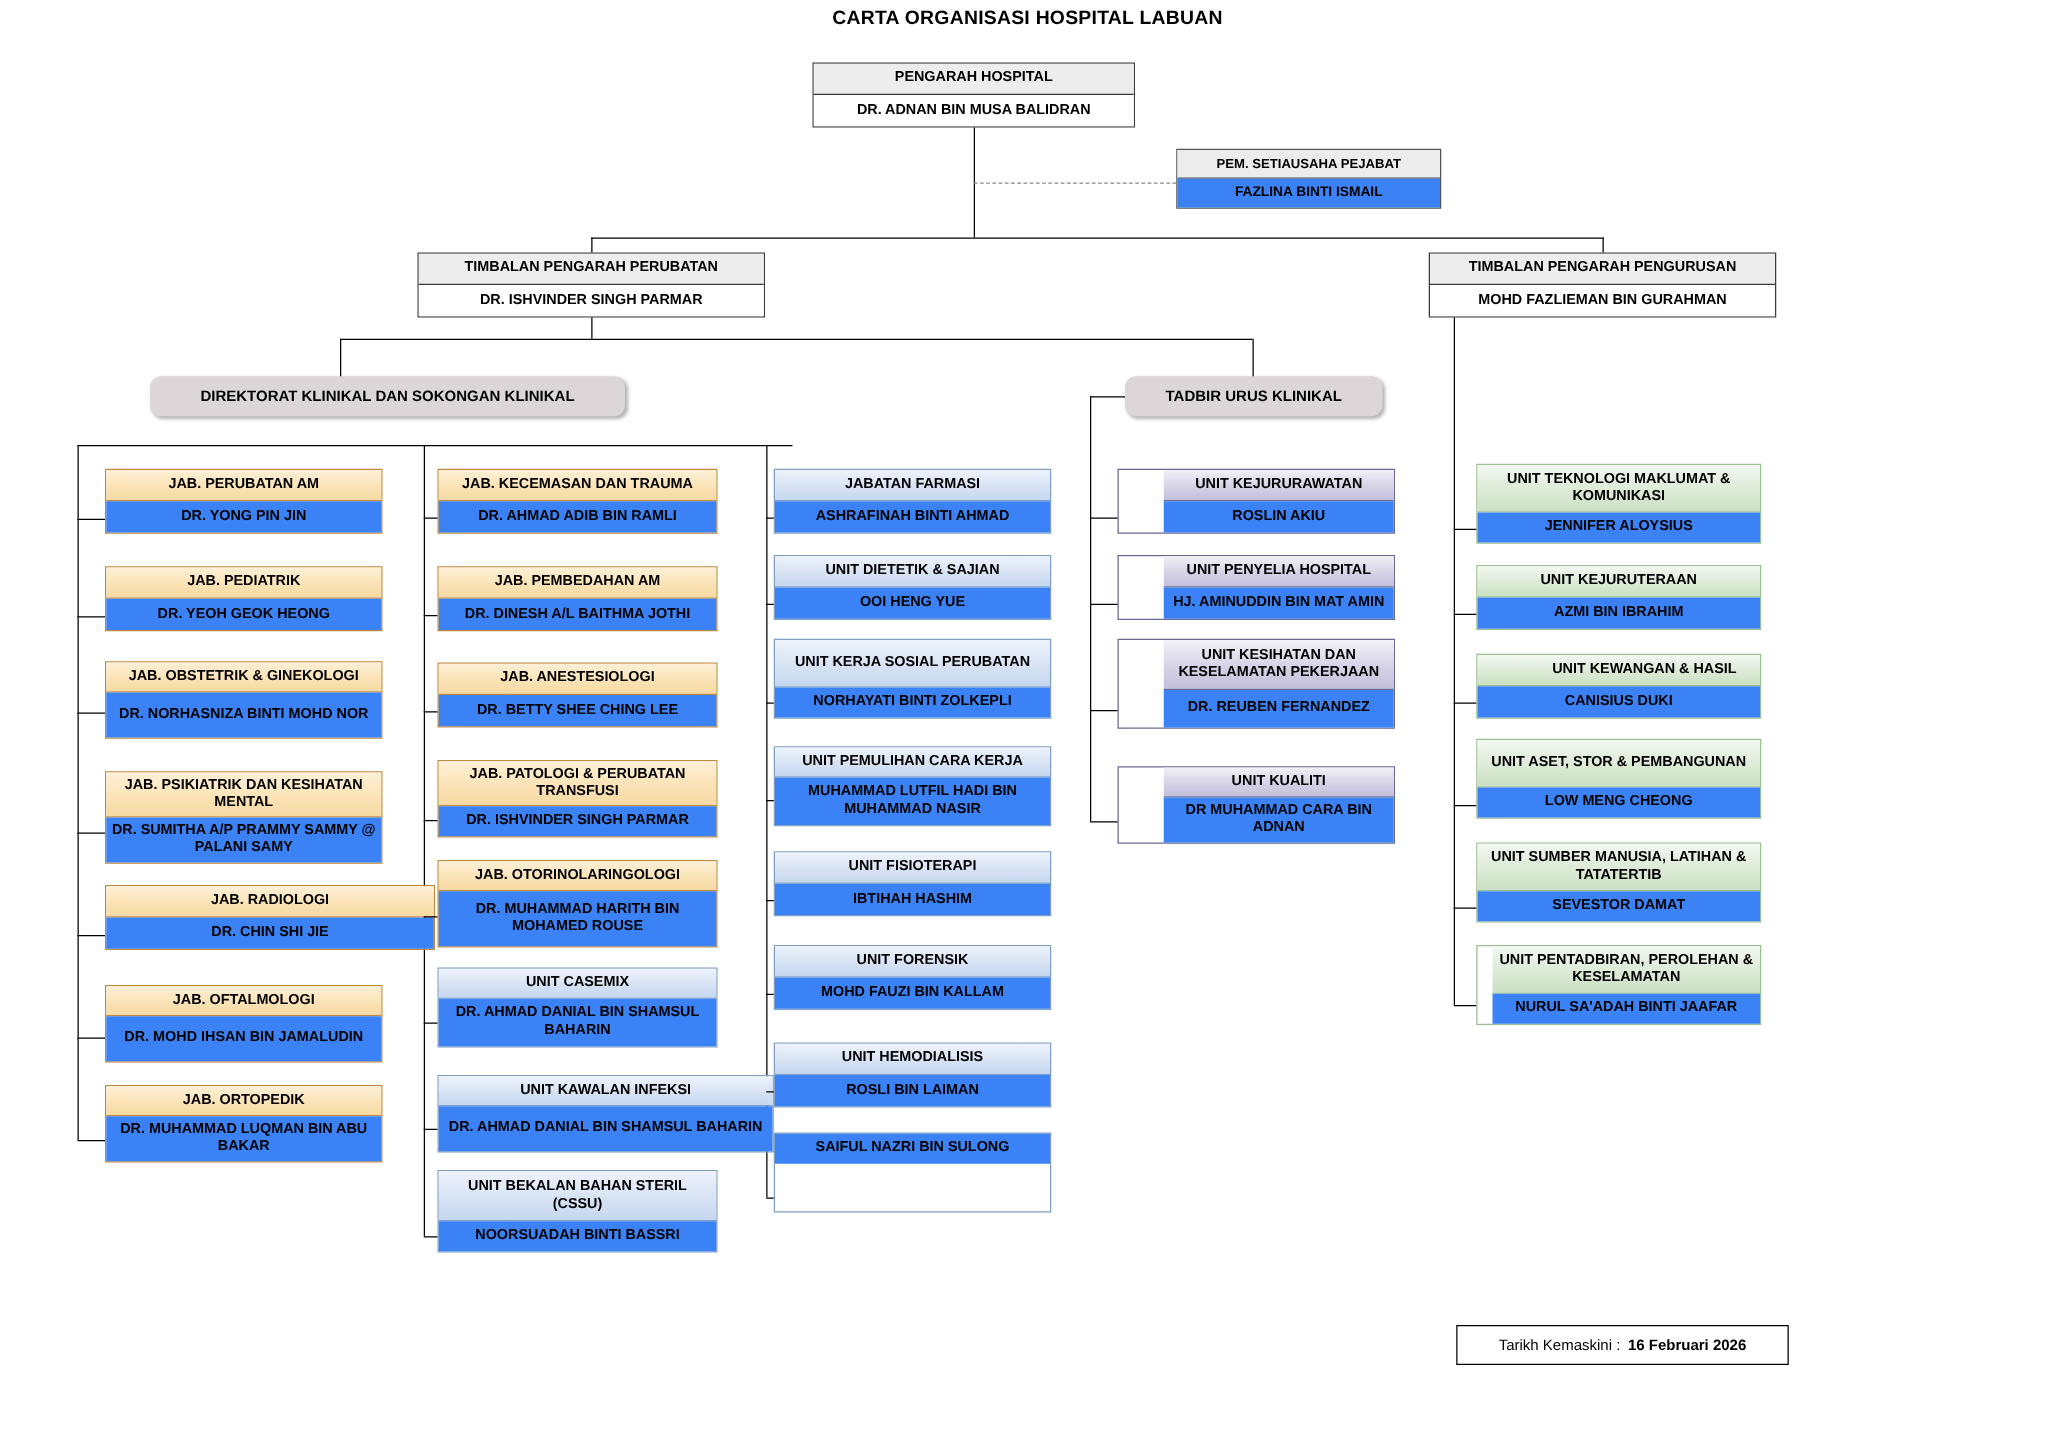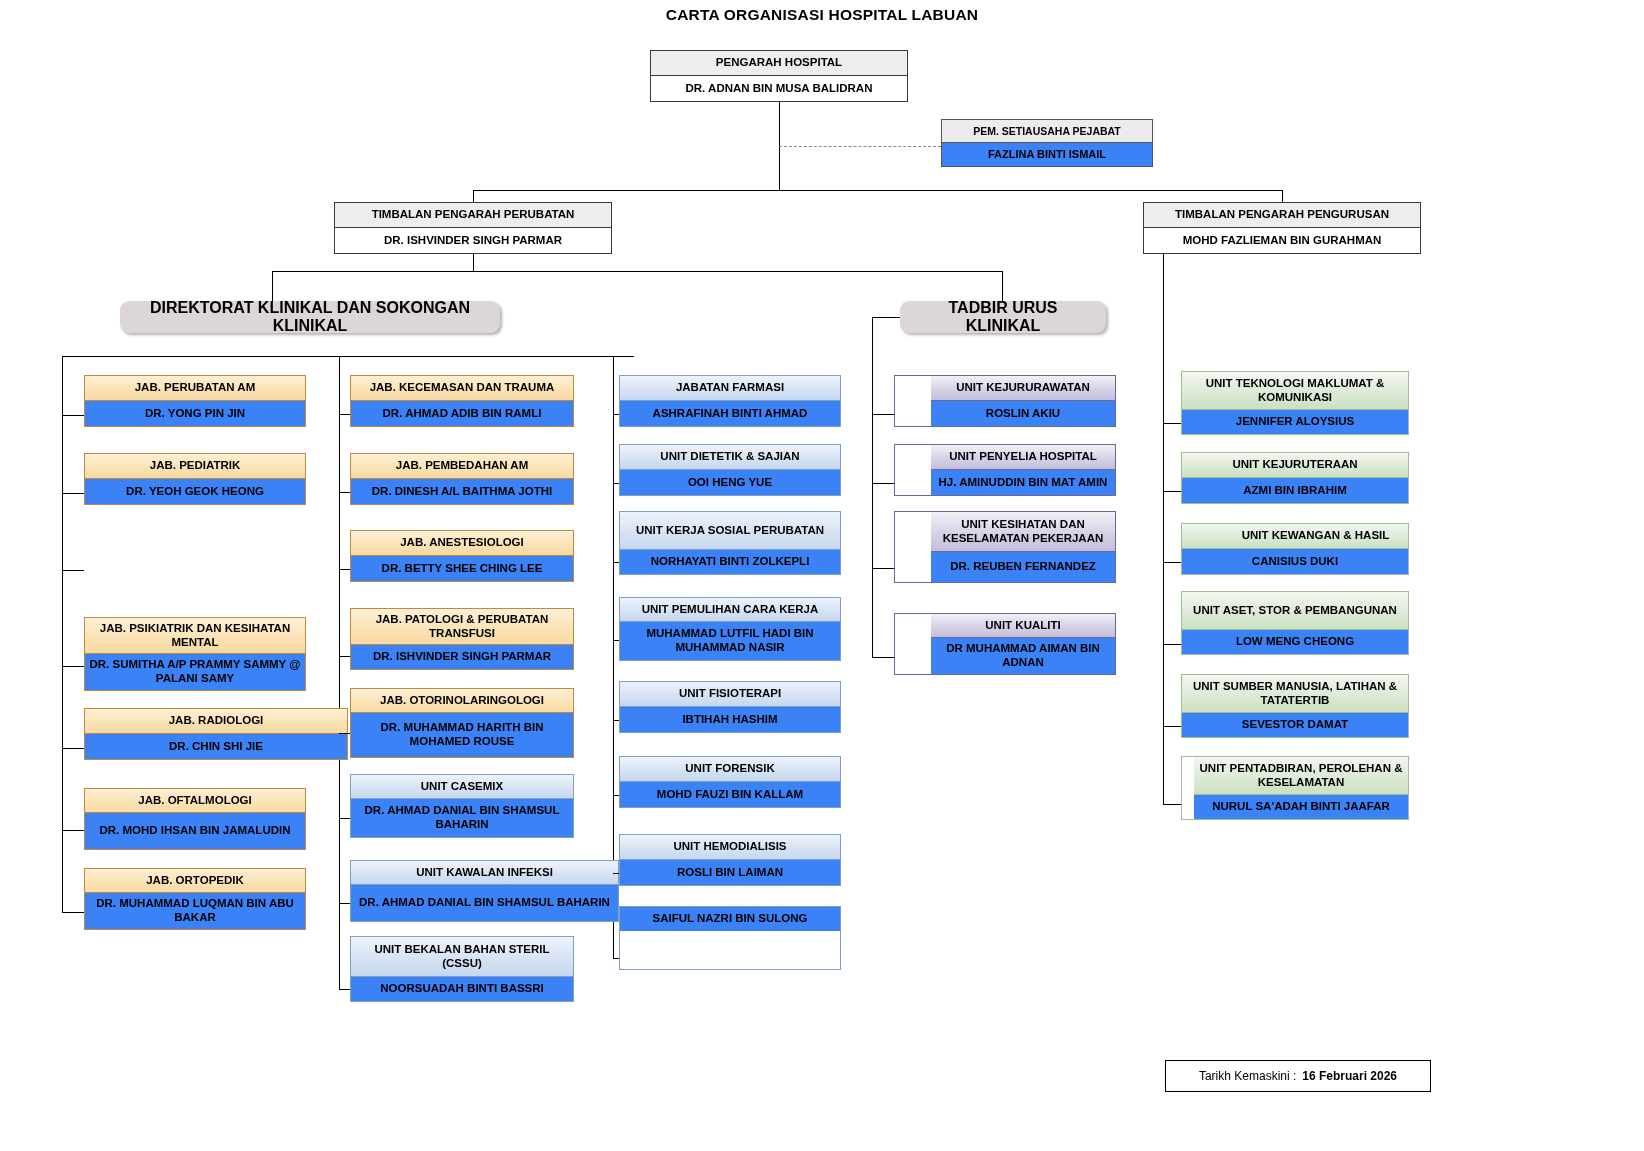--- a/index.html
+++ b/index.html
@@ -42,21 +42,21 @@
 
   .exec-thin { border:1.1px solid #555; }
   .exec-thin .hdr { background:#ececec; border-bottom:1px solid #555; }
 
   
   .pill {
     position:absolute;
     background:#dcd6d8;
     border-radius:9px;
     display:flex; align-items:center; justify-content:center;
-    font-size:16px; font-weight:bold;
+    font-size:12px; font-weight:bold;
     box-shadow:2px 2px 3px rgba(0,0,0,.30);
     text-align:center;
     padding:0 10px;
   }
 
   
   .c-orange { border:1px solid #c08a3e; }
   .c-orange .hdr {
     background:linear-gradient(to bottom,#fdf0d7 0%,#fbe3b6 55%,#f7d9a3 100%);
     border-bottom:1px solid #c08a3e;
@@ -158,20 +158,24 @@
     <div class="nm" style="height:25px;">DR. YONG PIN JIN</div>
   </div>
   <div class="ln h" style="left:62px; top:415px; width:22px;"></div>
 
   <div class="node c-orange" style="left:84px; top:453px; width:222px; height:52px;">
     <div class="hdr" style="height:25px;">JAB. PEDIATRIK</div>
     <div class="nm" style="height:25px;">DR. YEOH GEOK HEONG</div>
   </div>
   <div class="ln h" style="left:62px; top:493px; width:22px;"></div>
 
+  <div class="node c-orange" style="left:84px; top:529px; width:222px; height:62px;">
+    <div class="hdr" style="height:24px;">JAB. OBSTETRIK &amp; GINEKOLOGI</div>
+    <div class="nm" style="height:36px;">DR. NORHASNIZA BINTI MOHD NOR</div>
+  </div>
   <div class="ln h" style="left:62px; top:570px; width:22px;"></div>
 
   <div class="node c-orange" style="left:84px; top:617px; width:222px; height:74px;">
     <div class="hdr" style="height:36px;">JAB. PSIKIATRIK DAN KESIHATAN MENTAL</div>
     <div class="nm" style="height:36px;">DR. SUMITHA A/P PRAMMY SAMMY @ PALANI SAMY</div>
   </div>
   <div class="ln h" style="left:62px; top:666px; width:22px;"></div>
 
   <div class="node c-orange" style="left:84px; top:708px; width:264px; height:52px;">
     <div class="hdr" style="height:25px;">JAB. RADIOLOGI</div>
@@ -299,21 +303,21 @@
   <div class="ln h" style="left:872px; top:483px; width:22px;"></div>
 
   <div class="node c-purple" style="left:894px; top:511px; width:222px; height:72px;">
     <div class="hdr" style="height:40px;">UNIT KESIHATAN DAN KESELAMATAN PEKERJAAN</div>
     <div class="nm" style="height:30px;">DR. REUBEN FERNANDEZ</div>
   </div>
   <div class="ln h" style="left:872px; top:568px; width:22px;"></div>
 
   <div class="node c-purple" style="left:894px; top:613px; width:222px; height:62px;">
     <div class="hdr" style="height:24px;">UNIT KUALITI</div>
-    <div class="nm" style="height:36px;">DR MUHAMMAD AIMAN BIN ADNAN</div>
+    <div class="nm" style="height:36px;">DR MUHAMMAD CARA BIN ADNAN</div>
   </div>
   <div class="ln h" style="left:872px; top:657px; width:22px;"></div>
 
   <div class="node c-green" style="left:1181px; top:371px; width:228px; height:64px;">
     <div class="hdr" style="height:38px;">UNIT TEKNOLOGI MAKLUMAT &amp; KOMUNIKASI</div>
     <div class="nm" style="height:24px;">JENNIFER ALOYSIUS</div>
   </div>
   <div class="ln h" style="left:1163px; top:423px; width:18px;"></div>
 
   <div class="node c-green" style="left:1181px; top:452px; width:228px; height:52px;">

